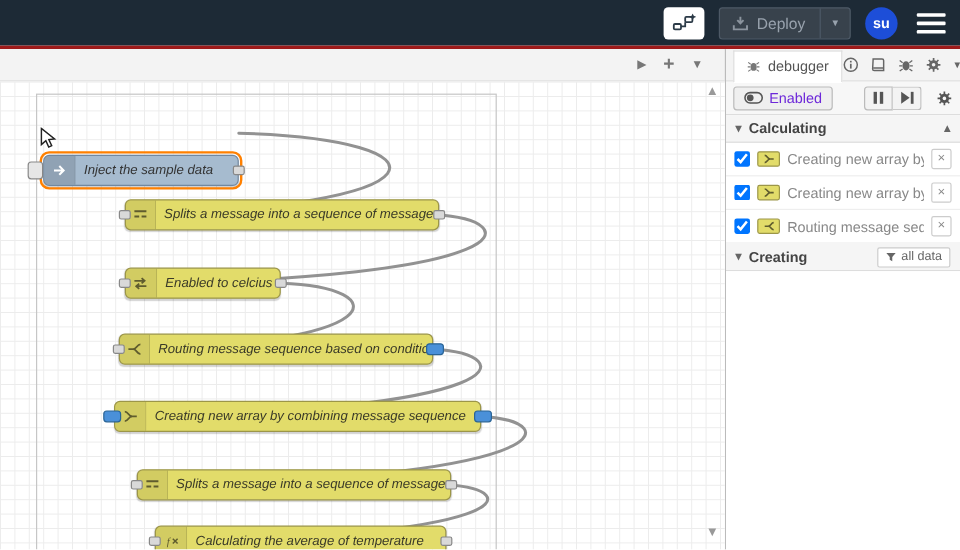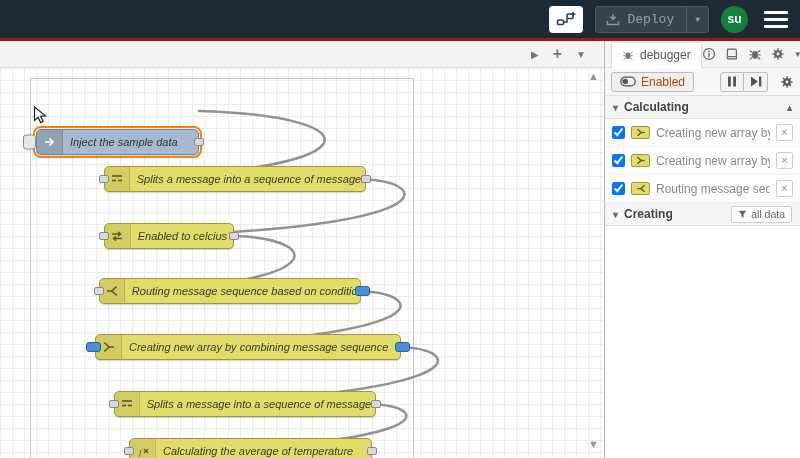--- a/index.html
+++ b/index.html
@@ -2,24 +2,24 @@
 <html><head>
 <meta charset="utf-8">
 <style>
   * { margin:0; padding:0; box-sizing:border-box; }
   html,body { width:800px; height:458px; overflow:hidden; font-family:"Liberation Sans", sans-serif; background:#fff; }
   .app { width:800px; height:458px; display:flex; flex-direction:column; position:relative; }
 
   
   .header { height:38px; background:#1d2a36; display:flex; align-items:center; justify-content:flex-end; padding:0 12px; gap:12px; flex:0 0 auto; }
   .hdr-white-btn { width:34px; height:27px; background:#fff; border-radius:4px; display:flex; align-items:center; justify-content:center; cursor:pointer; }
-  .deploy-btn { height:27px; background:#38424c; border:1px solid #4d5966; border-radius:3px; display:flex; align-items:center; color:#98a2ad; font-size:13px;font-family:Liberation Mono, monospace; }
+  .deploy-btn { height:27px; background:#38424c; border:1px solid #4d5966; border-radius:3px; display:flex; align-items:center; color:#98a2ad; font-size:13px; }
   .deploy-main { display:flex; align-items:center; gap:7px; padding:0 12px 0 10px; }
   .deploy-caret { border-left:1px solid #4d5966; padding:0 8px; font-size:8px; color:#98a2ad; align-self:stretch; display:flex; align-items:center; }
-  .avatar { width:27px; height:27px; border-radius:50%; background:#15803d; color:#fff; font-size:12px; font-weight:bold; display:flex; align-items:center; justify-content:center; }
+  .avatar { width:27px; height:27px; border-radius:50%; background:#1d4ed8; color:#fff; font-size:12px; font-weight:bold; display:flex; align-items:center; justify-content:center; }
   .hamburger { width:24px; height:17px; display:flex; flex-direction:column; justify-content:space-between; cursor:pointer; margin-left:4px; }
   .hamburger span { display:block; height:3px; background:#fff; border-radius:1px; }
   .red-line { height:3px; background:#9e1a1a; flex:0 0 auto; }
 
   
   .main { flex:1; display:flex; min-height:0; }
   .workspace { flex:1; display:flex; flex-direction:column; min-width:0; background:#fff; }
   .ws-toolbar { height:27px; background:#f3f3f3; border-bottom:1px solid #ddd; display:flex; align-items:center; justify-content:flex-end; gap:14px; padding-right:18px; color:#777; flex:0 0 auto; }
   .ws-toolbar .tbi { font-size:10px; cursor:pointer; }
   .ws-toolbar .tbi.plus { font-size:16px; font-weight:bold; line-height:10px; }
@@ -46,21 +46,21 @@
   .cursor { position:absolute; z-index:20; }
   .scroll-arrow { position:absolute; right:5px; color:#999; font-size:11px; cursor:pointer; line-height:1; }
 
   
   .sidebar { width:196px; border-left:1px solid #bbb; background:#fff; display:flex; flex-direction:column; flex:0 0 auto; }
   .side-tabs { height:27px; background:#f3f3f3; border-bottom:1px solid #ddd; display:flex; align-items:center; flex:0 0 auto; }
   .tab-active { height:27px; margin-left:6px; background:#fff; border:1px solid #ddd; border-bottom:1px solid #fff; display:flex; align-items:center; gap:6px; padding:0 10px; font-size:12px; color:#555; position:relative; top:1px; }
   .side-tab-icons { margin-left:auto; display:flex; align-items:center; gap:9px; padding-right:7px; color:#666; }
   .side-tab-icons .tbi { cursor:pointer; display:flex; align-items:center; }
   .side-toolbar { height:28px; border-bottom:1px solid #ddd; background:#f7f7f7; display:flex; align-items:center; padding:0 6px; gap:4px; flex:0 0 auto; }
-  .btn { border:1px solid #bbb; background:#efefef; border-radius:3px; font-size:12px; color:#c2410c; display:flex; align-items:center; gap:5px; height:20px; padding:0 8px; cursor:pointer; }
+  .btn { border:1px solid #bbb; background:#efefef; border-radius:3px; font-size:12px; color:#6d28d9; display:flex; align-items:center; gap:5px; height:20px; padding:0 8px; cursor:pointer; }
   .btn-group { margin-left:auto; display:flex; }
   .btn-sq { width:24px; height:20px; border:1px solid #bbb; background:#f3f3f3; display:flex; align-items:center; justify-content:center; cursor:pointer; }
   .btn-sq:first-child { border-radius:3px 0 0 3px; } .btn-sq:last-child { border-radius:0 3px 3px 0; border-left:none; }
   .gear-plain { margin-left:8px; cursor:pointer; display:flex; }
   .section-hdr { height:23px; background:#f5f5f5; border-bottom:1px solid #ddd; display:flex; align-items:center; gap:6px; padding:0 8px; font-size:12px; font-weight:bold; color:#444; flex:0 0 auto; }
   .section-hdr .caret { font-size:10px; color:#666; cursor:pointer; }
   .section-hdr .right { margin-left:auto; }
   .bp-row { height:28px; border-bottom:1px solid #eee; display:flex; align-items:center; gap:6px; padding:0 7px; flex:0 0 auto; }
   .bp-row input { width:13px; height:13px; }
   .mini-node { width:19px; height:13px; background:#e2dc6a; border:1px solid #9c9648; border-radius:2px; flex:0 0 auto; display:flex; align-items:center; justify-content:center; }

